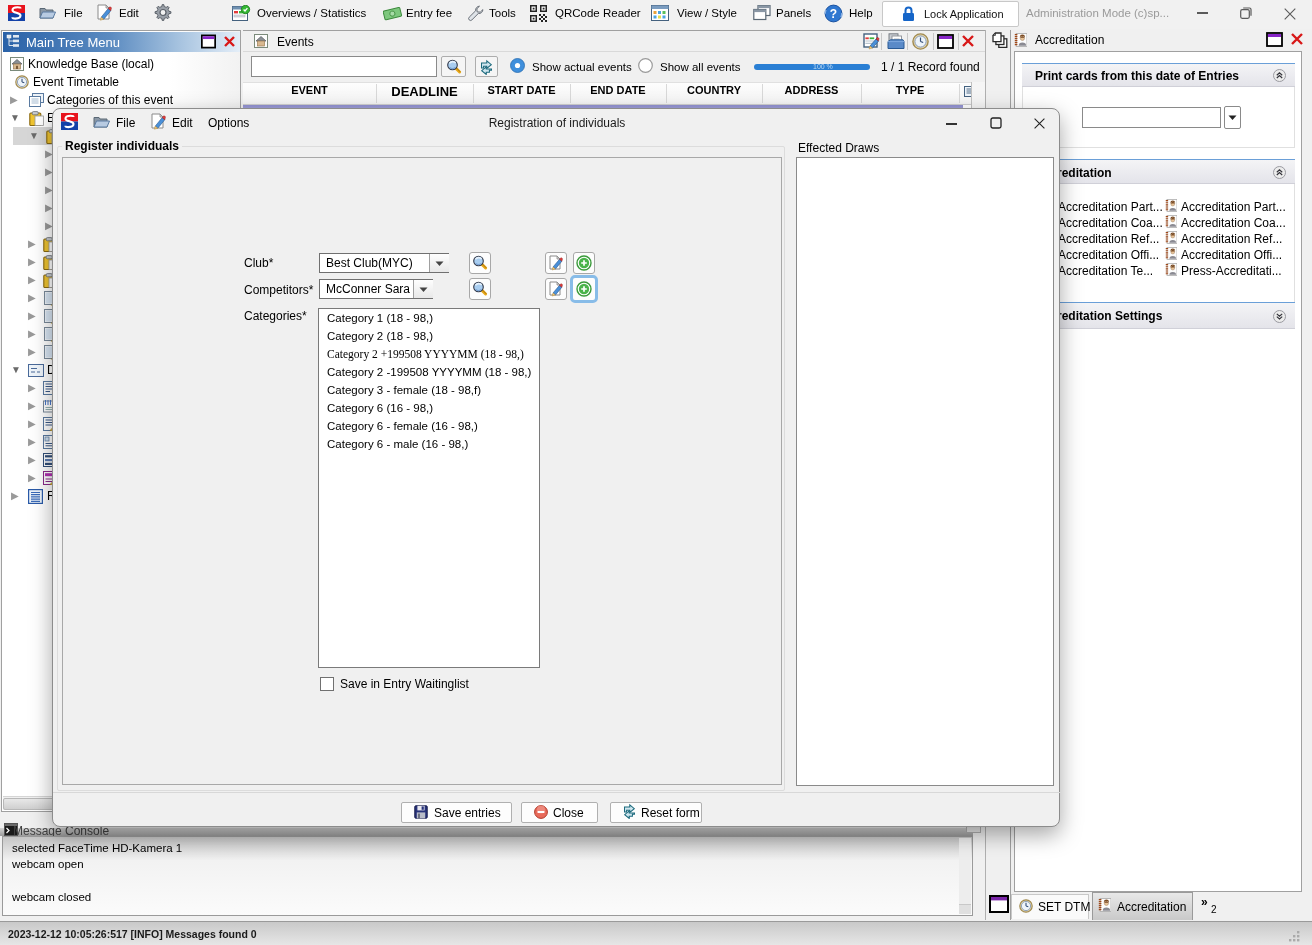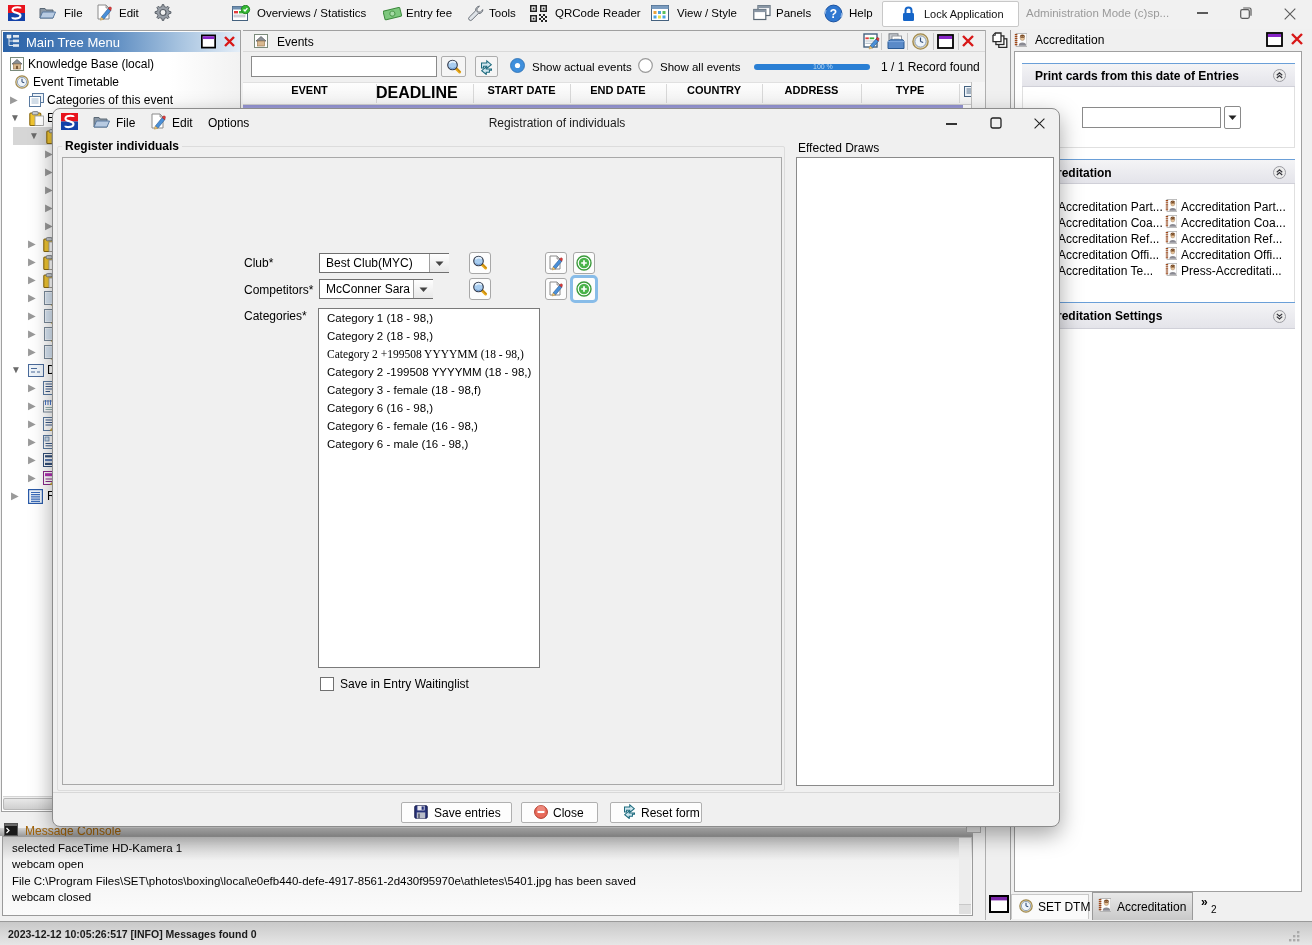--- a/index.html
+++ b/index.html
@@ -382,21 +382,21 @@
       <circle cx="7.5" cy="7.5" r="6.8" fill="#fff" stroke="#9a9a9a" stroke-width="1.2"></circle>
     </svg>
   <div class="abs" style="left:417px;top:30px;font-size:11.5px;">Show all events</div>
 
   <div class="abs" style="left:511px;top:33px;width:116px;height:6px;background:#2a7fd4;border-radius:3px;"></div>
   <div class="abs" style="left:570px;top:32px;font-size:7px;color:#bcd8f2;line-height:8px;">100 %</div>
   <div class="abs" style="left:638px;top:29px;">1 / 1 Record found</div>
 
   <div class="abs" style="left:0;top:51px;width:742px;height:23px;background:linear-gradient(#fdfdfd,#f4f4f4);border-top:1px solid #e0e0e0;border-bottom:1px solid #cfcfcf;"></div>
   <div class="abs" style="left:0;top:53px;width:133px;text-align:center;font-weight:bold;font-size:11px;">EVENT</div>
-  <div class="abs" style="left:133px;top:53px;width:97px;font-weight:bold;font-size:16px;">DEADLINE</div>
+  <div class="abs" style="left:133px;top:53px;width:97px;text-align:center;font-weight:bold;font-size:13px;">DEADLINE</div>
   <div class="abs" style="left:230px;top:53px;width:97px;text-align:center;font-weight:bold;font-size:11px;">START DATE</div>
   <div class="abs" style="left:327px;top:53px;width:96px;text-align:center;font-weight:bold;font-size:11px;">END DATE</div>
   <div class="abs" style="left:423px;top:53px;width:96px;text-align:center;font-weight:bold;font-size:11px;">COUNTRY</div>
   <div class="abs" style="left:519px;top:53px;width:99px;text-align:center;font-weight:bold;font-size:11px;">ADDRESS</div>
   <div class="abs" style="left:618px;top:53px;width:98px;text-align:center;font-weight:bold;font-size:11px;">TYPE</div>
   <div class="abs" style="left:133px;top:53px;width:1px;height:19px;background:#d8d8d8;"></div>
   <div class="abs" style="left:230px;top:53px;width:1px;height:19px;background:#d8d8d8;"></div>
   <div class="abs" style="left:327px;top:53px;width:1px;height:19px;background:#d8d8d8;"></div>
   <div class="abs" style="left:423px;top:53px;width:1px;height:19px;background:#d8d8d8;"></div>
   <div class="abs" style="left:519px;top:53px;width:1px;height:19px;background:#d8d8d8;"></div>
@@ -612,26 +612,25 @@
   <div class="abs" style="left:200px;top:874px;font-size:10px;">2</div>
 </div>
 
 <div class="abs" id="console" style="left:0;top:814px;width:985px;height:107px;background:#f0f0f0;">
   <div class="abs" style="left:0;top:14px;width:973px;height:8px;background:linear-gradient(#d4d4d4,#9a9a9a);"></div>
   <svg class="abs" style="left:4px;top:9px" width="14" height="13" viewBox="0 0 14 13">
       <rect x="0.5" y="0.5" width="13" height="12" fill="#1a1a1a" stroke="#555" stroke-width="1"></rect>
       <rect x="1" y="1" width="12" height="2" fill="#6a6a6a"></rect>
       <path d="M2.5 5 L5 7.5 L2.5 10" stroke="#fff" stroke-width="1.2" fill="none"></path>
     </svg>
-  <div class="abs" style="left:25px;top:10px;color:#a16207;">Message Console</div>
+  <div class="abs" style="left:13px;top:10px;color:#404040;">Message Console</div>
   <div class="abs" style="left:966px;top:6px;width:15px;height:13px;background:#e8e8e8;border:1px solid #b0b0b0;"></div>
   <div class="abs" style="left:2px;top:22px;width:971px;height:80px;background:linear-gradient(#c6c6c6,#f2f2f2 30%,#fbfbfb);border:1px solid #9a9a9a;">
     <div class="abs" style="left:9px;top:5px;font-size:11.5px;">selected FaceTime HD-Kamera 1</div>
     <div class="abs" style="left:9px;top:21px;font-size:11.5px;">webcam open</div>
-    <div class="abs" style="left:9px;top:38px;font-size:11.5px;">File C:\Program Files\SET\photos\boxing\local\e0efb440-defe-4917-8561-2d430f95970e\athletes\5401.jpg has been saved</div>
     <div class="abs" style="left:9px;top:54px;font-size:11.5px;">webcam closed</div>
     <div class="abs" style="right:1px;top:1px;width:12px;height:66px;background:#ededed;"></div>
     <div class="abs" style="right:1px;bottom:1px;width:12px;height:10px;background:#e0e0e0;border-top:1px solid #c8c8c8;"></div>
   </div>
 </div>
 
 <div class="abs" id="statusbar" style="left:0;top:921px;width:1312px;height:24px;background:linear-gradient(#c9c9c9,#e6e6e6);border-top:1px solid #9a9a9a;">
   <div class="abs" style="left:8px;top:6px;font-weight:bold;font-size:10.5px;color:#1a1a1a;">2023-12-12 10:05:26:517 [INFO] Messages found 0</div>
   <svg class="abs" style="left:1288px;top:8px" width="13" height="13" viewBox="0 0 13 13">
       <g fill="#aaa">

